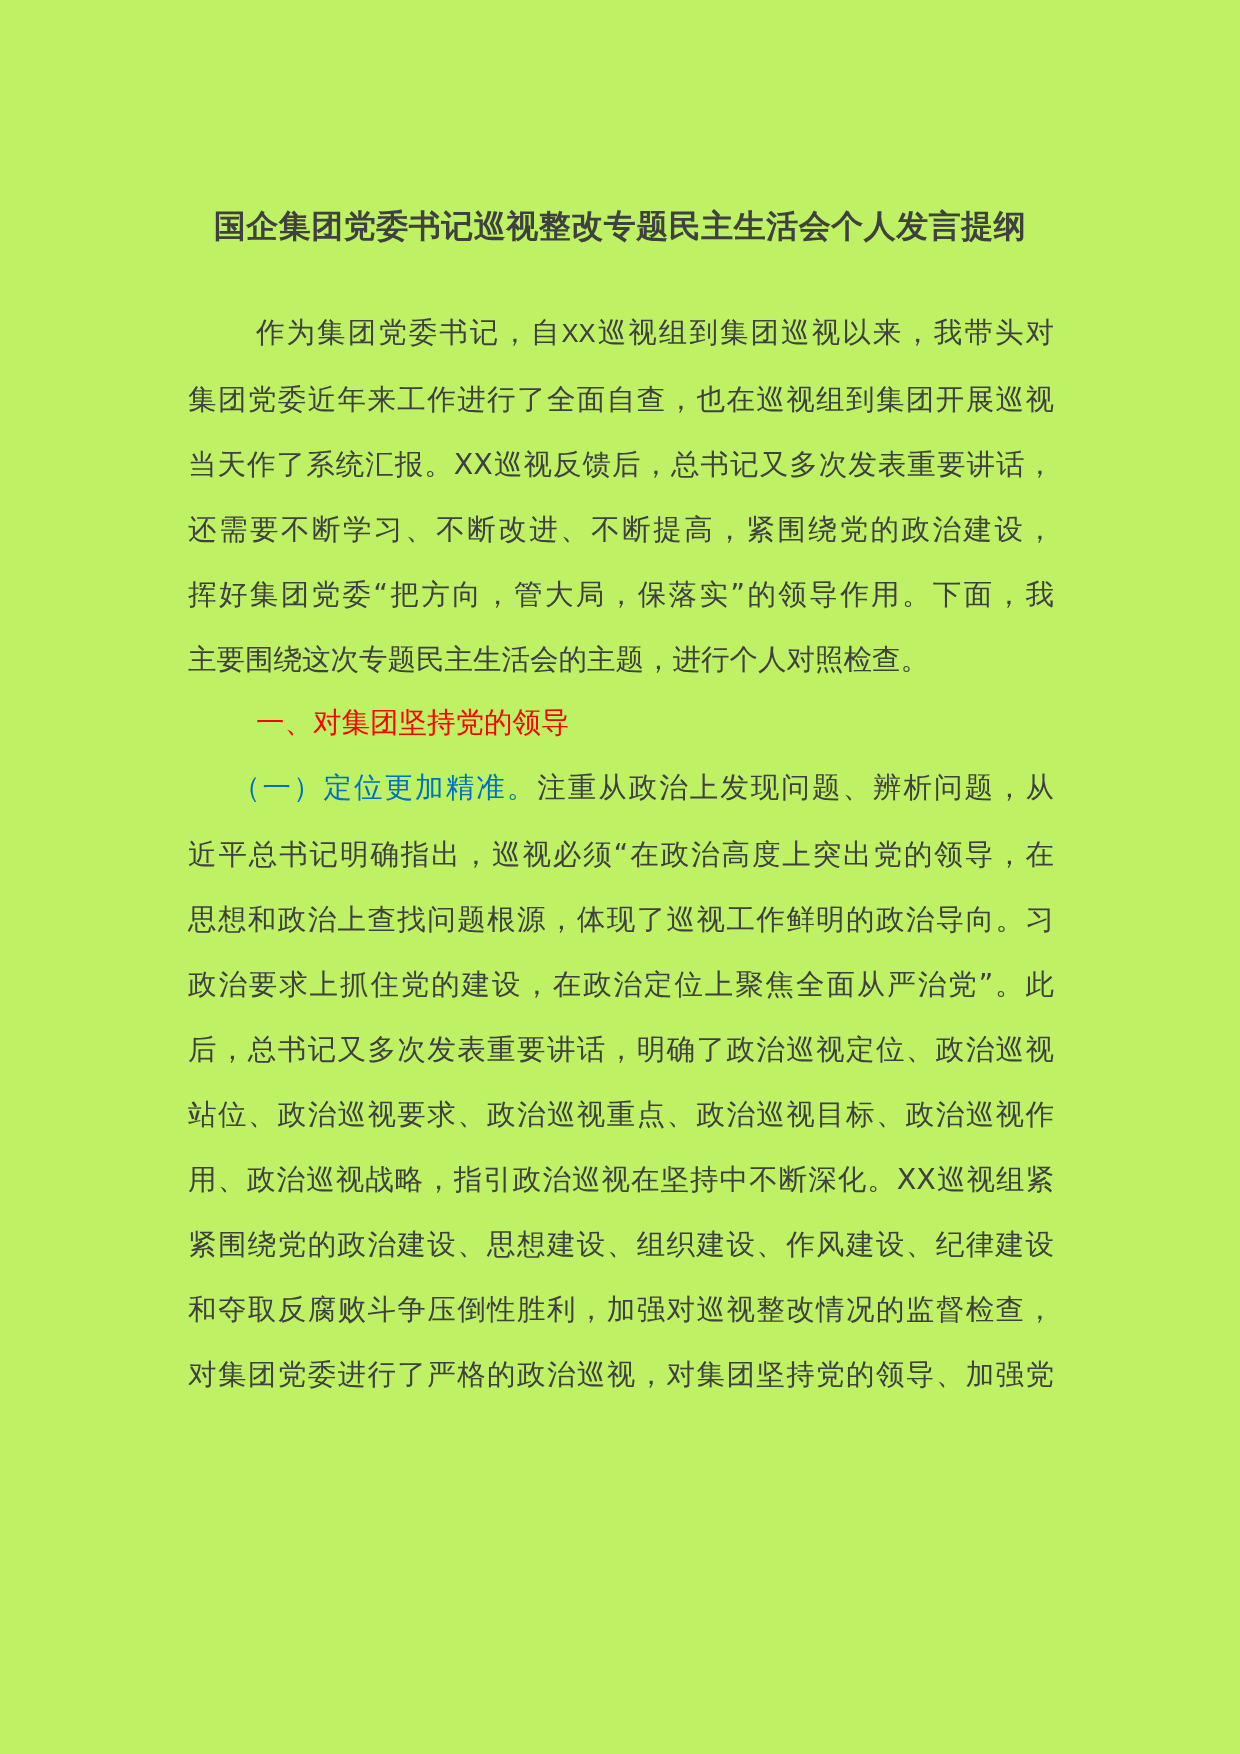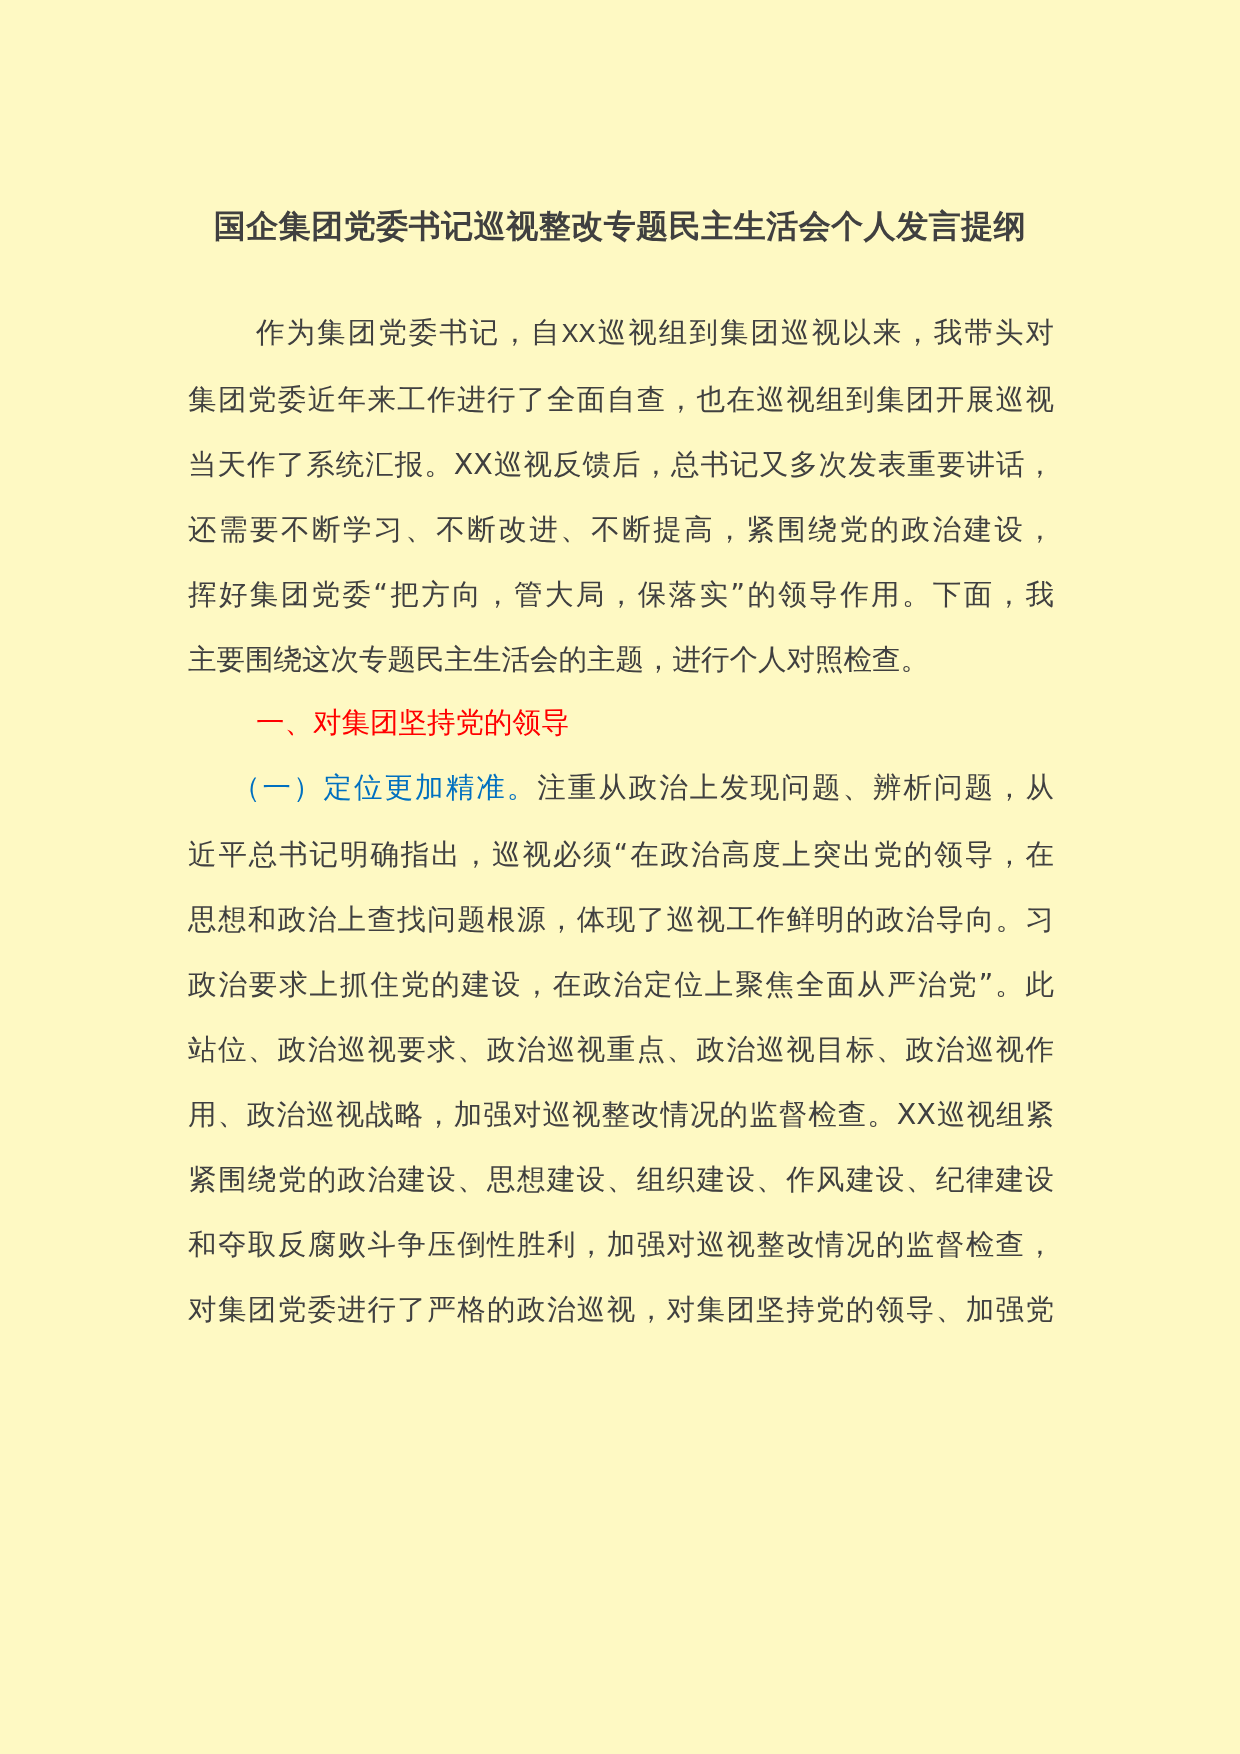--- a/index.html
+++ b/index.html
@@ -14,21 +14,21 @@
       overflow: hidden;
       font-family: "DejaVu Sans", "Liberation Sans", sans-serif;
       color: #404040;
     }
     .page {
       position: absolute;
       left: 0;
       top: 0;
       width: 1240px;
       height: 1754px;
-      background: #fef9c3;
+      background: #bef264;
     }
     .title {
       position: absolute;
       left: 0;
       top: 204px;
       width: 1240px;
       text-align: center;
       font-size: 32px;
       font-weight: bold;
       line-height: 44px;
@@ -86,21 +86,22 @@
       <div class="line last">主要围绕这次专题民主生活会的主题，进行个人对照检查。</div>
     </div>
 
     <div class="line indent heading-red">一、对集团坚持党的领导</div>
 
     <div>
       <div class="line indent" style="padding-left:44px;"><span class="sub-blue">（一）定位更加精准。</span><span class="sub-dark">注重从政治上发现问题、辨析问题，从</span></div>
       <div class="line">近平总书记明确指出，巡视必须“在政治高度上突出党的领导，在</div>
       <div class="line">思想和政治上查找问题根源，体现了巡视工作鲜明的政治导向。习</div>
       <div class="line">政治要求上抓住党的建设，在政治定位上聚焦全面从严治党”。此</div>
+      <div class="line">后，总书记又多次发表重要讲话，明确了政治巡视定位、政治巡视</div>
       <div class="line">站位、政治巡视要求、政治巡视重点、政治巡视目标、政治巡视作</div>
-      <div class="line">用、政治巡视战略，加强对巡视整改情况的监督检查。XX巡视组紧</div>
+      <div class="line">用、政治巡视战略，指引政治巡视在坚持中不断深化。XX巡视组紧</div>
       <div class="line">紧围绕党的政治建设、思想建设、组织建设、作风建设、纪律建设</div>
       <div class="line">和夺取反腐败斗争压倒性胜利，加强对巡视整改情况的监督检查，</div>
       <div class="line">对集团党委进行了严格的政治巡视，对集团坚持党的领导、加强党</div>
     </div>
 
   </div>
 </div>
 
 </body></html>

